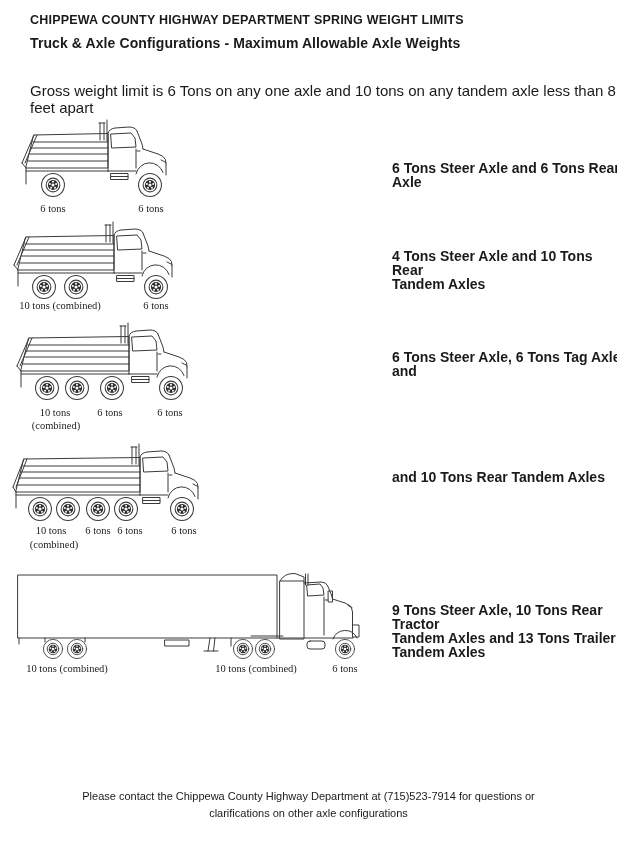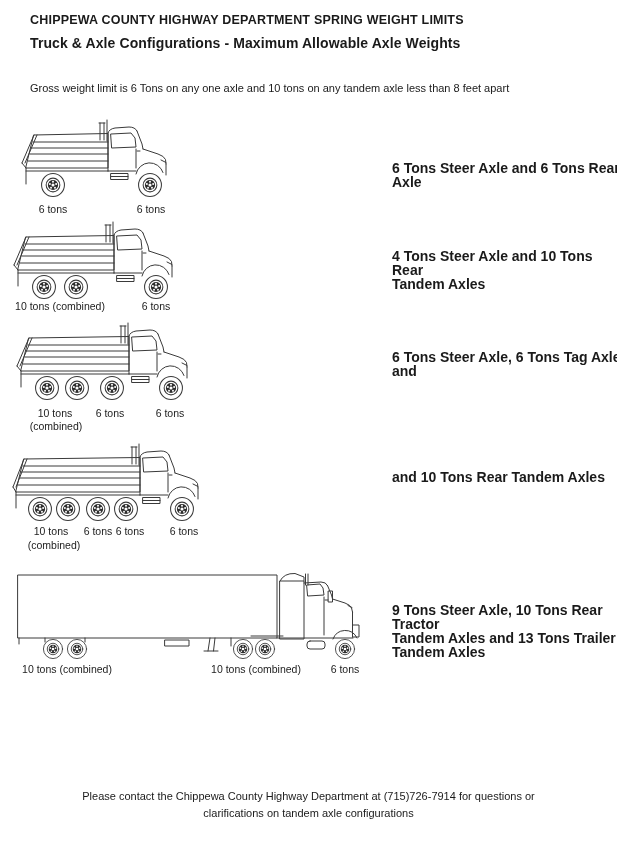--- a/index.html
+++ b/index.html
@@ -1,23 +1,23 @@
 <!DOCTYPE html>
 <html><head>
 <meta charset="utf-8">
 <style>
   html,body{margin:0;padding:0;background:#fff;}
   .page{position:relative;width:617px;height:848px;background:#ffffff;
         font-family:"Liberation Sans",sans-serif;color:#1a1a1a;overflow:hidden;}
   .title{position:absolute;left:30px;top:13px;font-size:12.5px;font-weight:bold;letter-spacing:.2px;}
   .subtitle{position:absolute;left:30px;top:35px;font-size:14px;font-weight:bold;letter-spacing:.1px;}
-  .intro{position:absolute;left:30px;top:82px;font-size:11px;}
+  .intro{position:absolute;left:30px;top:82px;font-size:15px;}
   .desc{position:absolute;left:392px;width:235px;font-size:14px;font-weight:bold;line-height:14px;}
   .axle{position:absolute;transform:translateX(-50%);white-space:nowrap;
-        font-family:Liberation Sans, sans-serif;font-size:10.5px;color:#222;}
+        font-family:Liberation Serif, serif;font-size:10.5px;color:#222;}
   .truck{position:absolute;}
   .ln{fill:none;stroke:#3a3a3a;stroke-width:1;stroke-linecap:round;stroke-linejoin:round;}
   .footer{position:absolute;left:0;right:0;top:788px;text-align:center;font-size:11px;line-height:17px;}
 </style>
 </head>
 <body>
 
 <div class="page">
 
   <svg width="0" height="0" style="position:absolute" aria-hidden="true">
@@ -173,17 +173,17 @@
   <span class="axle" style="left:67px;top:663px">10 tons (combined)</span>
   <span class="axle" style="left:256px;top:663px">10 tons (combined)</span>
   <span class="axle" style="left:345px;top:663px">6 tons</span>
   <div class="desc" style="top:603px">
     <div>9 Tons Steer Axle, 10 Tons Rear Tractor</div>
     <div>Tandem Axles and 13 Tons Trailer</div>
     <div>Tandem Axles</div>
   </div>
 
   <div class="footer">
-    <div>Please contact the Chippewa County Highway Department at (715)726-7914 for questions or</div>
-    <div>clarifications on tandem axle configurations</div>
+    <div>Please contact the Chippewa County Highway Department at (715)523-7914 for questions or</div>
+    <div>clarifications on other axle configurations</div>
   </div>
 
 </div>
 
 </body></html>

